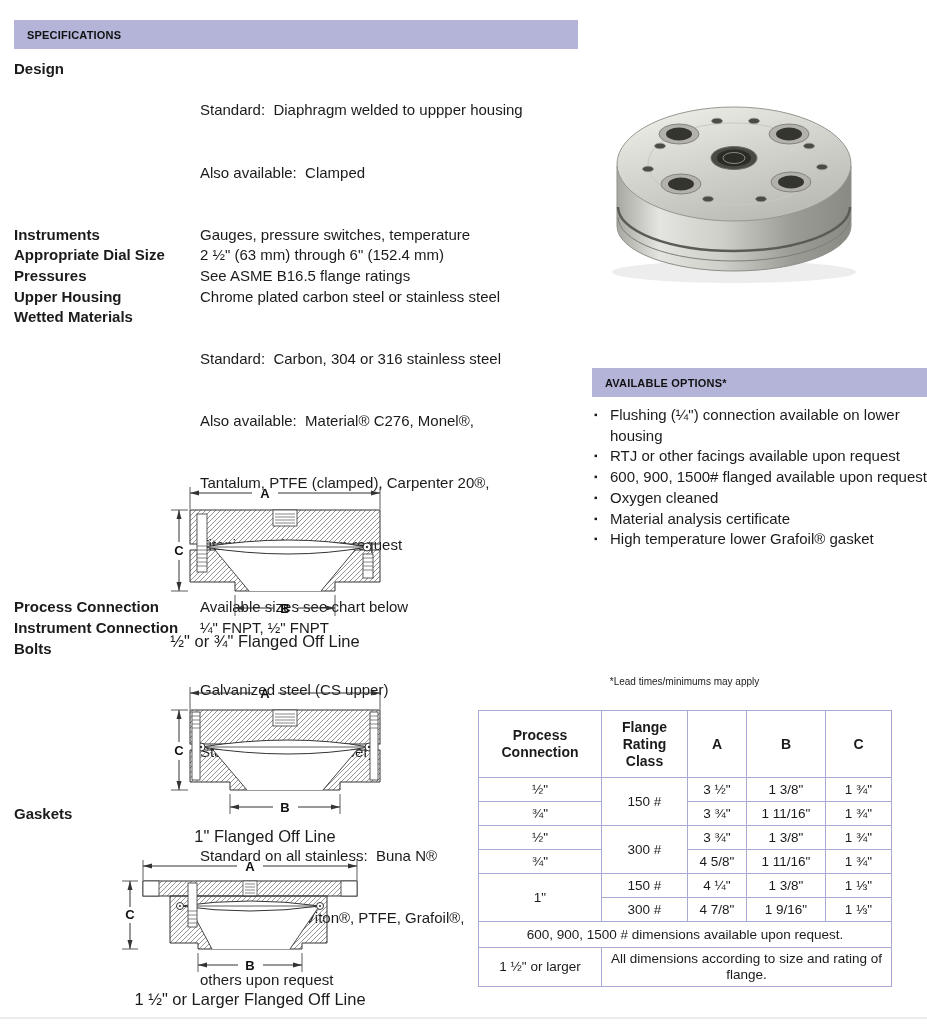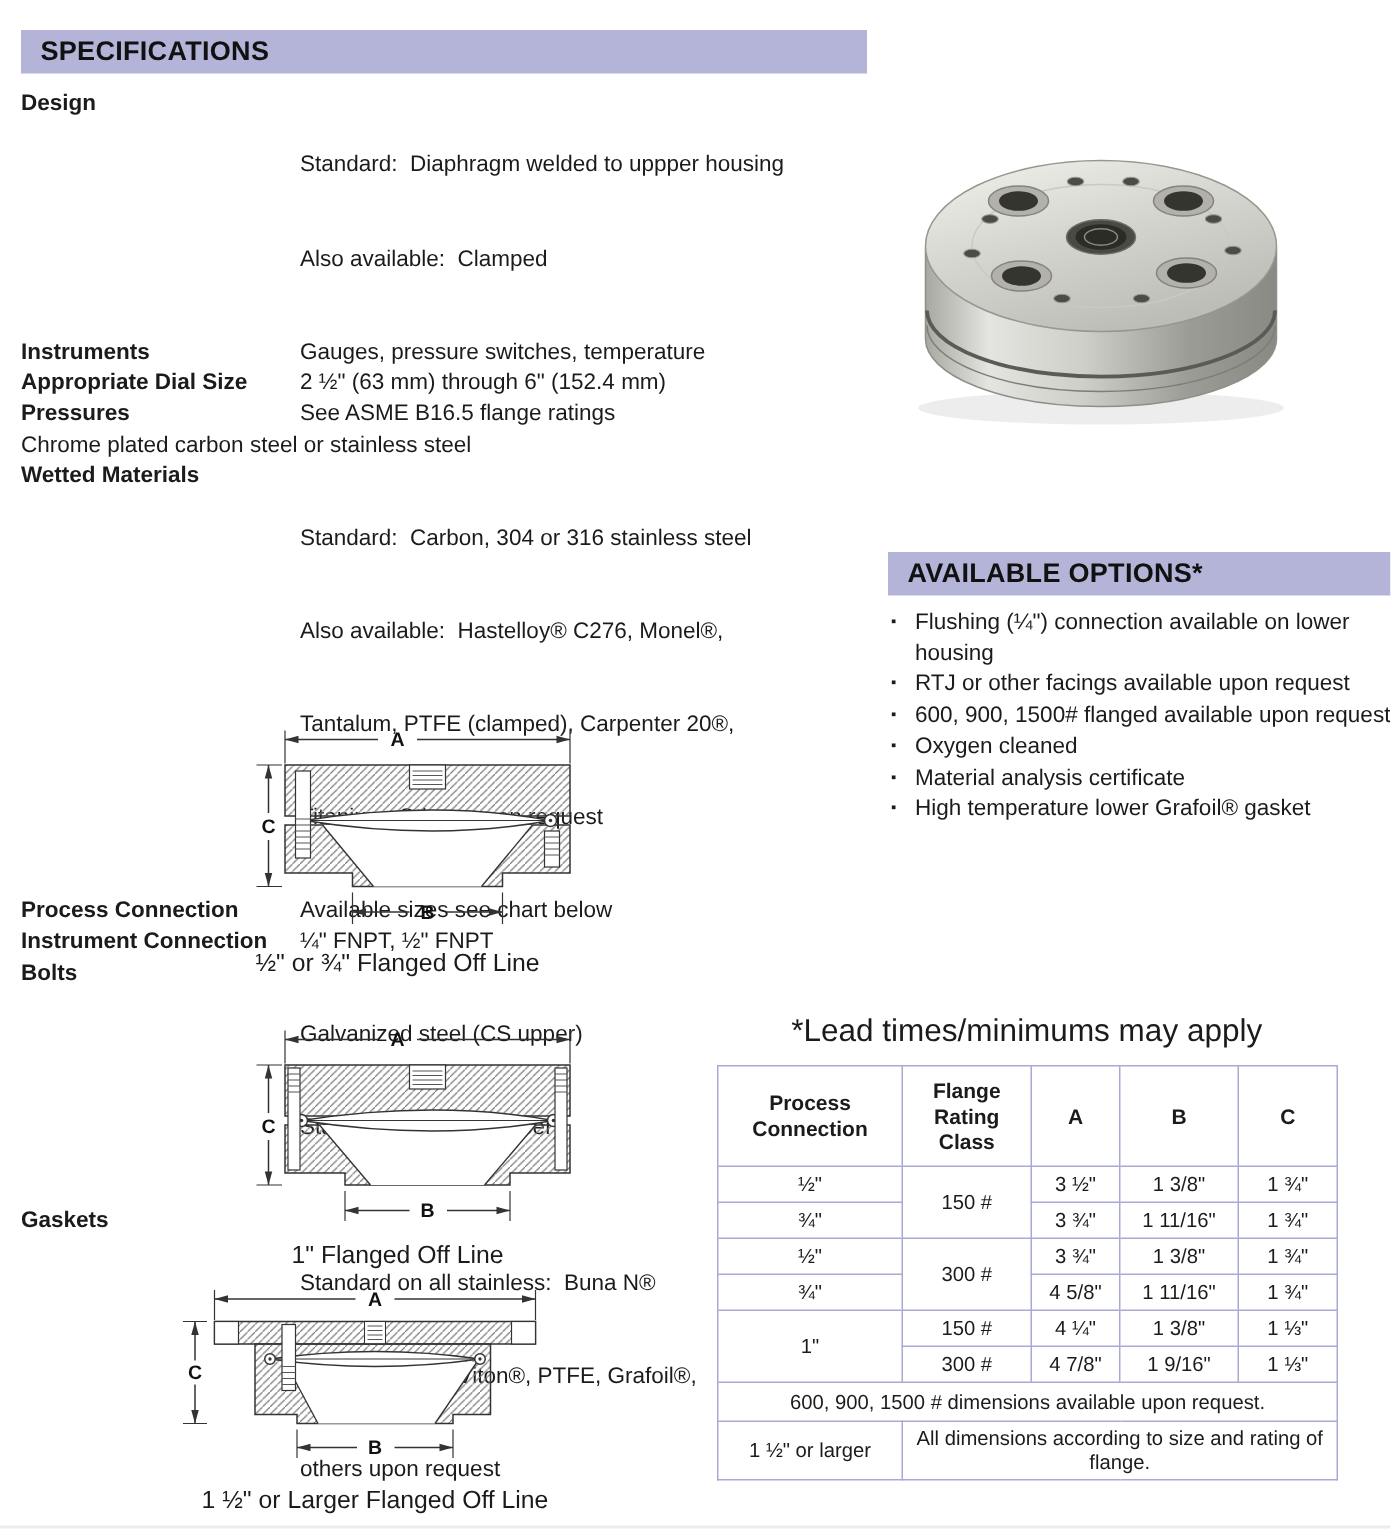--- a/index.html
+++ b/index.html
@@ -3,36 +3,36 @@
 <meta charset="utf-8">
 <style>
   html,body{margin:0;padding:0;background:#fff;}
   .page{
     position:relative;width:927px;height:1024px;background:#ffffff;overflow:hidden;
     font-family:"Liberation Sans",sans-serif;color:#1b1b1b;
   }
   
   .bar{
     background:#b4b4d8;height:29px;display:flex;align-items:center;
-    font-weight:bold;font-size:18px;letter-spacing:.2px;padding-left:13px;color:#111;
+    font-weight:bold;font-size:11px;letter-spacing:.2px;padding-left:13px;color:#111;
   }
   
   .spec{position:absolute;left:14px;top:20px;width:564px;}
   .spec-rows{margin-top:10px;font-size:15px;line-height:20.7px;}
   .srow{display:flex;}
   .slabel{width:186px;flex:0 0 186px;font-weight:bold;white-space:pre-wrap;}
   .sval{flex:1;white-space:pre-wrap;}
   
   .options{position:absolute;left:592px;top:368px;width:346px;}
   .opt-list{list-style:none;margin:8px 0 0 0;padding:0;font-size:15px;line-height:20.7px;}
   .opt-list li{display:flex;align-items:flex-start;}
   .blt{flex:0 0 14px;font-size:10px;line-height:20.7px;padding-left:2px;}
   .btxt{flex:1;padding-left:2px;}
   
-  .lead-note{position:absolute;left:478px;top:676px;width:413px;text-align:center;font-size:21px;}
+  .lead-note{position:absolute;left:478px;top:676px;width:413px;text-align:center;font-size:10px;}
   
   .dimtab{position:absolute;left:478px;top:710px;border-collapse:collapse;table-layout:fixed;width:413px;font-size:13.5px;}
   .dimtab th,.dimtab td{border:1px solid #a9a9d6;text-align:center;vertical-align:middle;padding:1px 2px;background:#fff;}
   .dimtab th{font-size:14px;font-weight:bold;height:64px;line-height:17px;}
   .dimtab td{height:21px;}
   .dimtab td.note{height:23px;margin-left:34px;}
   .dimtab td.wrap{line-height:16px;padding:3px 6px;}
   
   .diagram{position:absolute;text-align:center;}
   .d1{left:135px;top:476px;width:260px;}
@@ -68,27 +68,28 @@
       </div>
       <div class="srow">
         <div class="slabel">Appropriate Dial Size</div>
         <div class="sval"><div>2 ½" (63 mm) through 6" (152.4 mm)</div></div>
       </div>
       <div class="srow">
         <div class="slabel">Pressures</div>
         <div class="sval"><div>See ASME B16.5 flange ratings</div></div>
       </div>
       <div class="srow">
+        <div class="slabel">Upper Housing</div>
         <div class="sval"><div>Chrome plated carbon steel or stainless steel</div></div>
       </div>
       <div class="srow">
         <div class="slabel">Wetted Materials</div>
         <div class="sval">
           <div>Standard:  Carbon, 304 or 316 stainless steel</div>
-          <div>Also available:  Hastelloy® C276, Monel®,</div>
+          <div>Also available:  Material® C276, Monel®,</div>
           <div>Tantalum, PTFE (clamped), Carpenter 20®,</div>
           <div>Titanium, Others upon request</div>
         </div>
       </div>
       <div class="srow">
         <div class="slabel">Process Connection</div>
         <div class="sval"><div>Available sizes see chart below</div></div>
       </div>
       <div class="srow">
         <div class="slabel">Instrument Connection</div>

